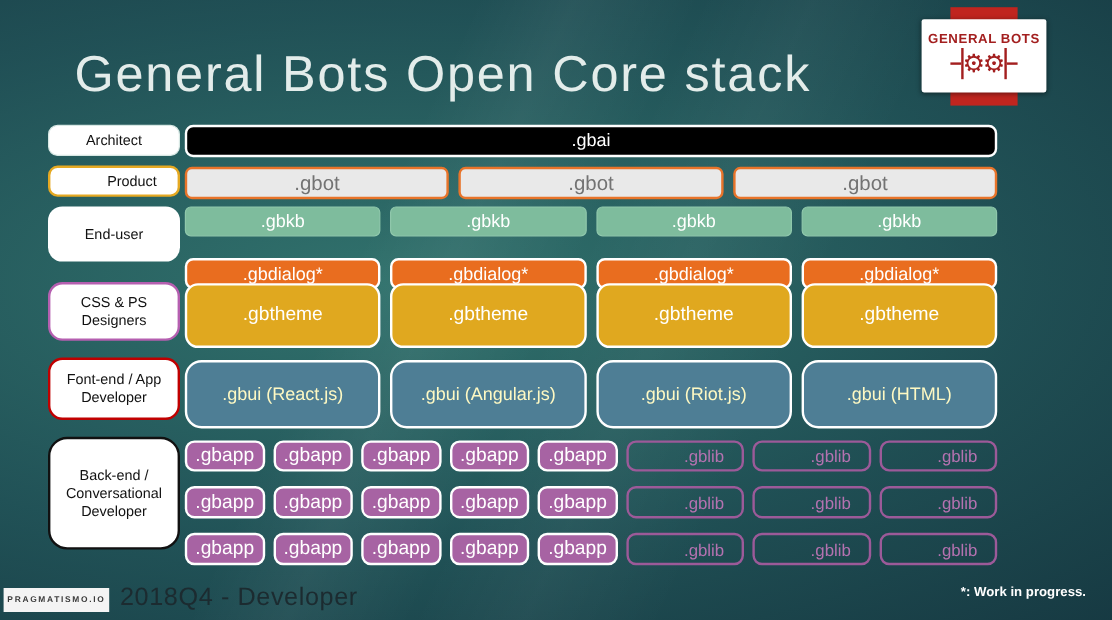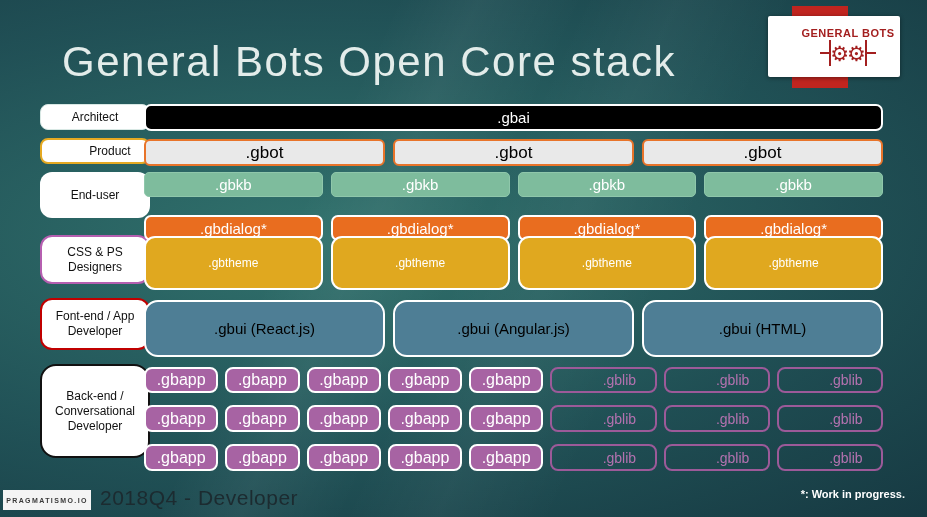--- a/index.html
+++ b/index.html
@@ -9,54 +9,54 @@
       radial-gradient(130% 95% at 34% 46%, rgba(50,116,110,0.95) 0%, rgba(34,84,88,0.75) 45%, rgba(17,45,56,0.95) 100%),
       linear-gradient(135deg,#1d4550 0%,#1e4f55 50%,#122f3a 100%);
   }
   .slide::before{content:"";position:absolute;inset:0;pointer-events:none;
     background:linear-gradient(115deg,transparent 34%,rgba(255,255,255,0.05) 41%,transparent 50%,rgba(255,255,255,0.04) 58%,transparent 68%);
   }
   .title{position:absolute;left:62px;top:38px;font-size:42px;letter-spacing:1.5px;color:#e3ecea;font-weight:300;}
   
   .logo-strip{position:absolute;left:792px;top:6px;width:56px;height:82px;background:#c0251f;}
   .logo-card{position:absolute;left:768px;top:16px;width:104px;height:61px;background:#ffffff;border-radius:2px;
-    box-shadow:0 1px 4px rgba(0,0,0,0.45);display:flex;flex-direction:column;align-items:center;justify-content:center;gap:1px;padding-left:28px;}
+    box-shadow:0 1px 4px rgba(0,0,0,0.45);display:flex;flex-direction:column;align-items:center;justify-content:center;gap:1px;}
   .logo-brand{color:#a31f1f;font-weight:bold;font-size:11px;letter-spacing:0.5px;}
   .logo-gears{display:flex;align-items:center;}
   .logo-gears .hline{width:9px;height:2px;background:#a31f1f;}
   .logo-gears .vbar{width:2px;height:26px;background:#a31f1f;}
   .logo-gears .gear{font-size:21px;line-height:21px;color:#a31f1f;margin:0 -1px;}
   
   .lbl{position:absolute;left:40px;width:110px;background:#ffffff;color:#111;
     display:flex;align-items:center;justify-content:center;text-align:center;
     font-size:12px;line-height:1.25;border-radius:8px;box-sizing:border-box;padding:2px 6px;}
   #lbl-architect{top:104px;height:26px;border:1px solid #d8e8e4;}
   #lbl-product{top:138px;height:26px;border:2px solid #e5a922;padding-left:36px;}
   #lbl-enduser{top:172px;height:46px;border-radius:12px;}
   #lbl-designers{top:235px;height:49px;border:2px solid #b55fb0;border-radius:12px;}
   #lbl-frontend{top:298px;height:52px;border:2px solid #c00000;border-radius:12px;}
   #lbl-backend{top:364px;height:94px;border:2px solid #111;border-radius:16px;}
   
-  .row{position:absolute;left:144px;width:739px;display:flex;gap:8px;}
+  .row{position:absolute;left:154px;width:677px;display:flex;gap:8px;}
   .row > div{flex:1;display:flex;align-items:center;justify-content:center;box-sizing:border-box;}
   #row-gbai{top:104px;height:27px;}
   #row-gbot{top:139px;height:27px;}
   #row-gbkb{top:172px;height:25px;}
   #row-gbdialog{top:203px;height:26px;margin-top:12px;}
   #row-gbtheme{top:236px;height:54px;}
   #row-gbui{top:300px;height:57px;}
   #row-app1{top:367px;height:26px;gap:7px;}
   #row-app2{top:405px;height:27px;gap:7px;}
   #row-app3{top:444px;height:27px;gap:7px;}
   .gbai{background:#000;border:2px solid #fff;border-radius:7px;color:#fff;font-size:15px;}
-  .gbot{background:#e9e9e9;border:2px solid #e8742a;border-radius:6px;color:#000000;font-size:17px;}
+  .gbot{background:#e9e9e9;border:2px solid #e8742a;border-radius:6px;color:#737373;font-size:17px;}
   .gbkb{background:#7ebc9d;border:1px solid #8fc7ab;border-radius:5px;color:#fff;font-size:15px;}
   .gbdialog{background:#e96d1f;border:2px solid #fff;border-radius:7px;color:#fff;font-size:15px;}
-  .gbtheme{background:#e0a81f;border:2px solid #fff;border-radius:11px;color:#fff;font-size:12px;}
-  .gbui{background:#4e7e95;border:2px solid #fff;border-radius:14px;color:#000000;font-size:15px;}
+  .gbtheme{background:#e0a81f;border:2px solid #fff;border-radius:11px;color:#fff;font-size:16px;}
+  .gbui{background:#4e7e95;border:2px solid #fff;border-radius:14px;color:#fef9c3;font-size:15px;}
   .gbapp{background:#a763a3;border:2px solid #fff;border-radius:8px;color:#fff;font-size:16px;}
   .gblib{background:transparent;border:2px solid #9c5a99;border-radius:8px;color:#b472b0;font-size:14px;padding-left:32px;}
   
   .footer-badge{position:absolute;left:3px;top:490px;width:88px;height:20px;background:#f4f4f4;
     display:flex;align-items:center;justify-content:center;font-size:7px;letter-spacing:1.4px;color:#3a3a3a;font-weight:bold;}
   .footer-date{position:absolute;left:100px;top:486px;font-size:21px;letter-spacing:0.5px;color:#1c2b30;font-weight:300;}
   .footer-note{position:absolute;right:22px;top:488px;font-size:11px;color:#fff;font-weight:bold;}
 </style>
 </head>
 <body>
@@ -112,20 +112,21 @@
   <div class="row" id="row-gbtheme">
     <div class="gbtheme">.gbtheme</div>
     <div class="gbtheme">.gbtheme</div>
     <div class="gbtheme">.gbtheme</div>
     <div class="gbtheme">.gbtheme</div>
   </div>
 
   <div class="row" id="row-gbui">
     <div class="gbui">.gbui (React.js)</div>
     <div class="gbui">.gbui (Angular.js)</div>
+    <div class="gbui">.gbui (Riot.js)</div>
     <div class="gbui">.gbui (HTML)</div>
   </div>
 
   <div class="row" id="row-app1">
     <div class="gbapp">.gbapp</div>
     <div class="gbapp">.gbapp</div>
     <div class="gbapp">.gbapp</div>
     <div class="gbapp">.gbapp</div>
     <div class="gbapp">.gbapp</div>
     <div class="gblib">.gblib</div>

